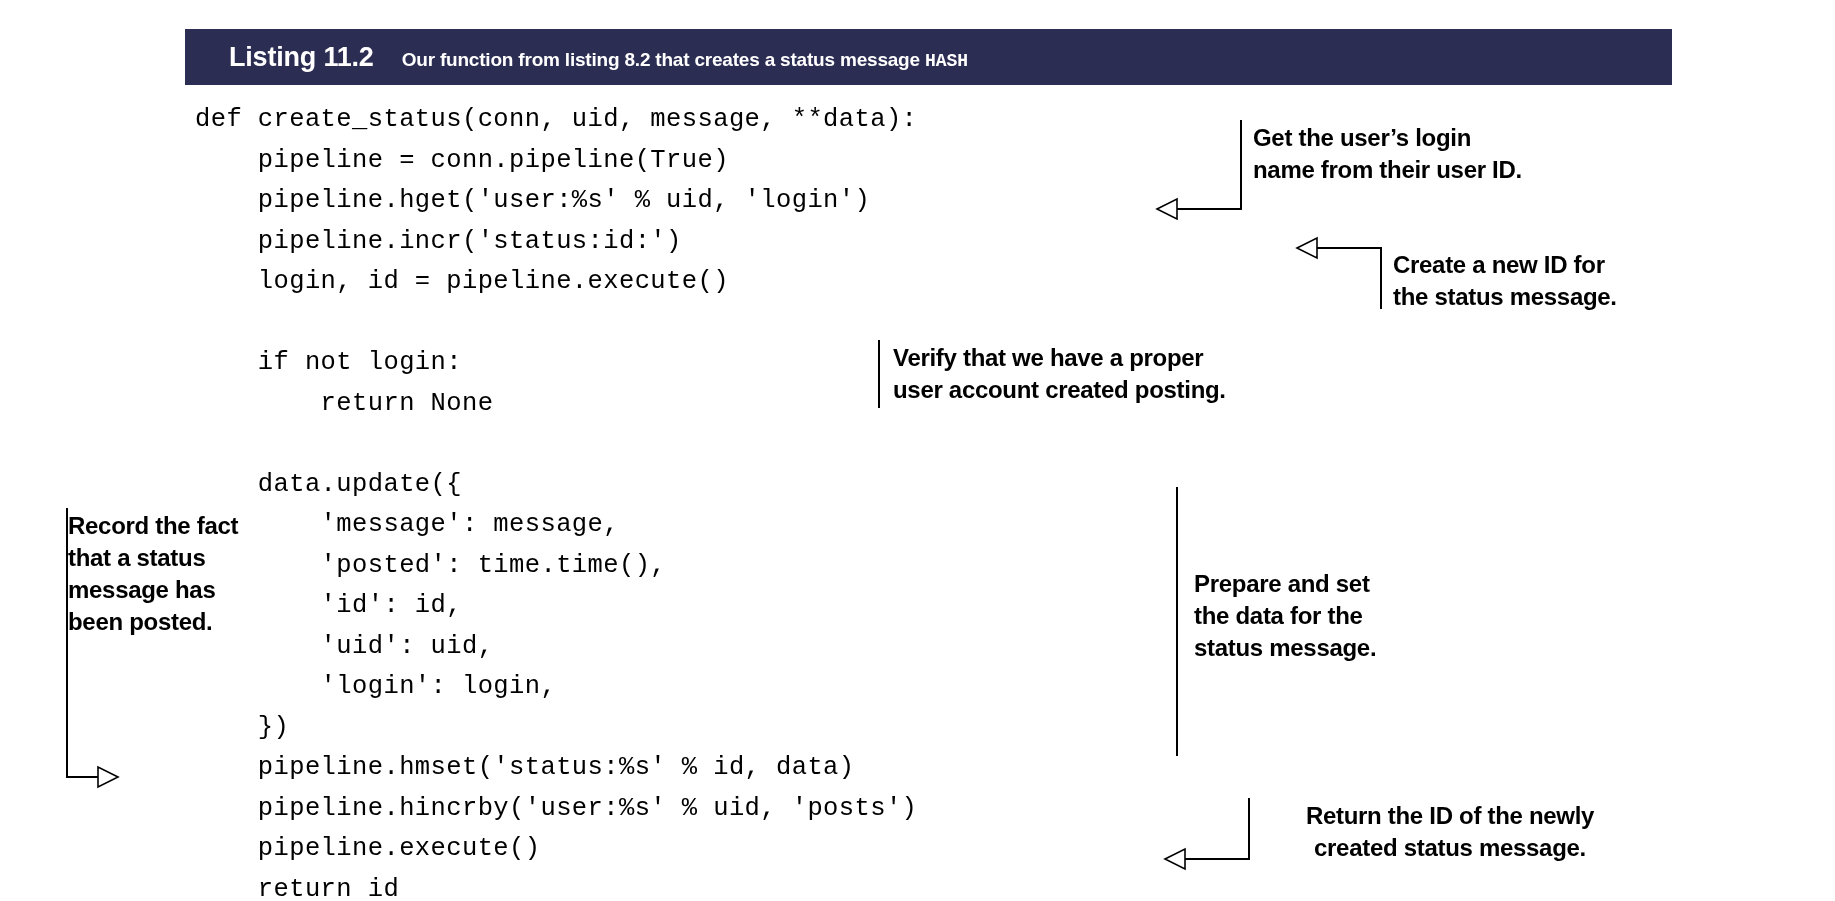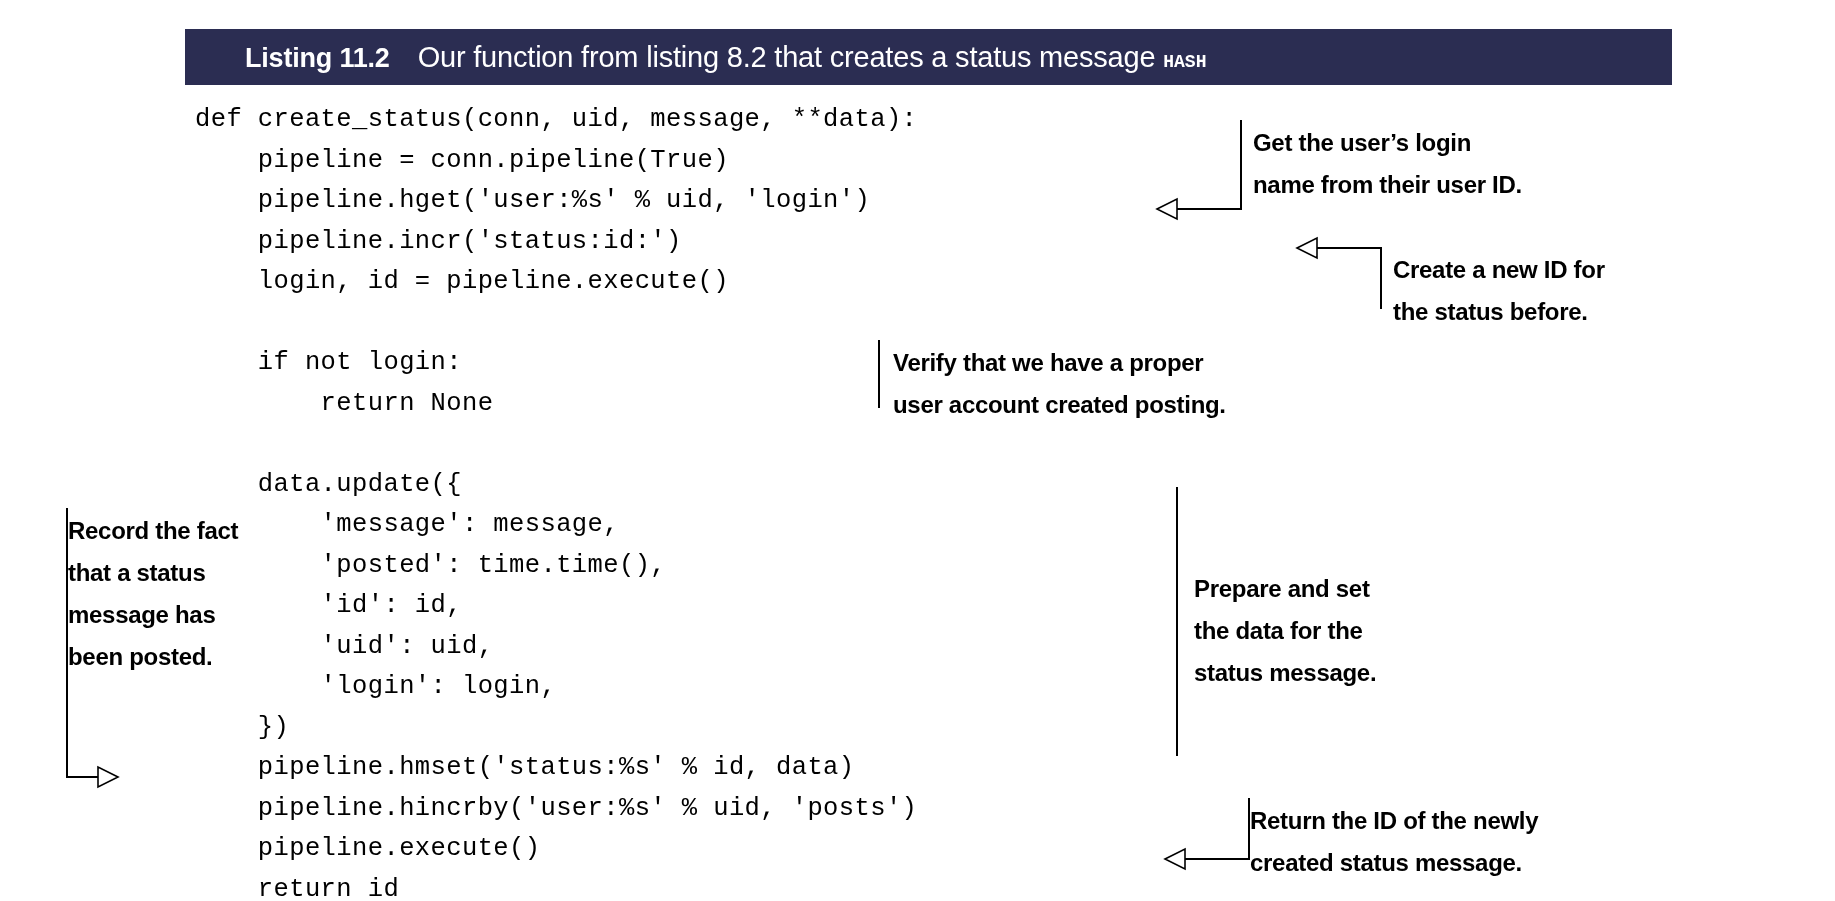--- a/index.html
+++ b/index.html
@@ -23,34 +23,34 @@
     top: 29px;
     width: 1487px;
     height: 56px;
     background: #2b2d52;
     display: flex;
     align-items: center;
   }
   #listing-banner .banner-inner {
     display: flex;
     align-items: baseline;
-    padding-left: 60px;
+    padding-left: 44px;
     white-space: pre;
   }
   .banner-label {
     color: #ffffff;
     font-size: 27px;
     font-weight: bold;
     letter-spacing: -0.2px;
   }
   .banner-gap { width: 28px; display: inline-block; }
   .banner-title {
     color: #ffffff;
-    font-size: 29px;
-    font-weight: normal;
+    font-size: 19px;
+    font-weight: bold;
     letter-spacing: -0.2px;
     text-align: right;
   }
   .banner-mono {
     color: #ffffff;
     font-family: "Liberation Mono", "DejaVu Sans Mono", monospace;
     font-size: 18px;
     font-weight: bold;
     letter-spacing: 0px;
   }
@@ -68,32 +68,32 @@
     letter-spacing: 0.4px;
   }
   #code-block .code-line { height: 40.5px; margin-left: 12px; }
 
   
   .callout {
     position: absolute;
     font-family: "Liberation Sans", sans-serif;
     font-weight: bold;
     font-size: 24px;
-    line-height: 42px;
+    line-height: 32px;
     color: #000000;
     letter-spacing: -0.3px;
     white-space: pre-line;
   }
 
   #callout-login      { left: 1253px; top: 122px;  width: 330px; }
   #callout-newid      { left: 1393px; top: 249px;  width: 330px; }
   #callout-verify     { left: 893px;  top: 342px;  width: 420px; }
   #callout-record     { left: 68px;   top: 510px;  width: 215px; }
   #callout-prepare    { left: 1194px; top: 568px;  width: 300px; }
-  #callout-return     { left: 1250px; top: 800px;  width: 400px; }
+  #callout-return     { left: 1250px; top: 800px;  width: 400px; text-align: center; }
 
   
   .vrule {
     position: absolute;
     width: 0;
     border-left: 2px solid #000000;
   }
   .hrule {
     position: absolute;
     height: 0;
@@ -159,21 +159,21 @@
 
   <div class="vrule" id="lead-return-v"></div>
   <div class="hrule" id="lead-return-h"></div>
   <svg class="arrow-svg" style="left:1163px; top:847px;" width="24" height="24" viewBox="0 0 24 24">
     <polygon points="2,12 22,2 22,22" fill="#ffffff" stroke="#000000" stroke-width="1.6"></polygon>
   </svg>
 
   <div class="callout" id="callout-login">Get the user’s login
 name from their user ID.</div>
   <div class="callout" id="callout-newid">Create a new ID for
-the status before.</div>
+the status message.</div>
   <div class="callout" id="callout-verify">Verify that we have a proper
 user account created posting.</div>
   <div class="callout" id="callout-record">Record the fact
 that a status
 message has
 been posted.</div>
   <div class="callout" id="callout-prepare">Prepare and set
 the data for the
 status message.</div>
   <div class="callout" id="callout-return">Return the ID of the newly

